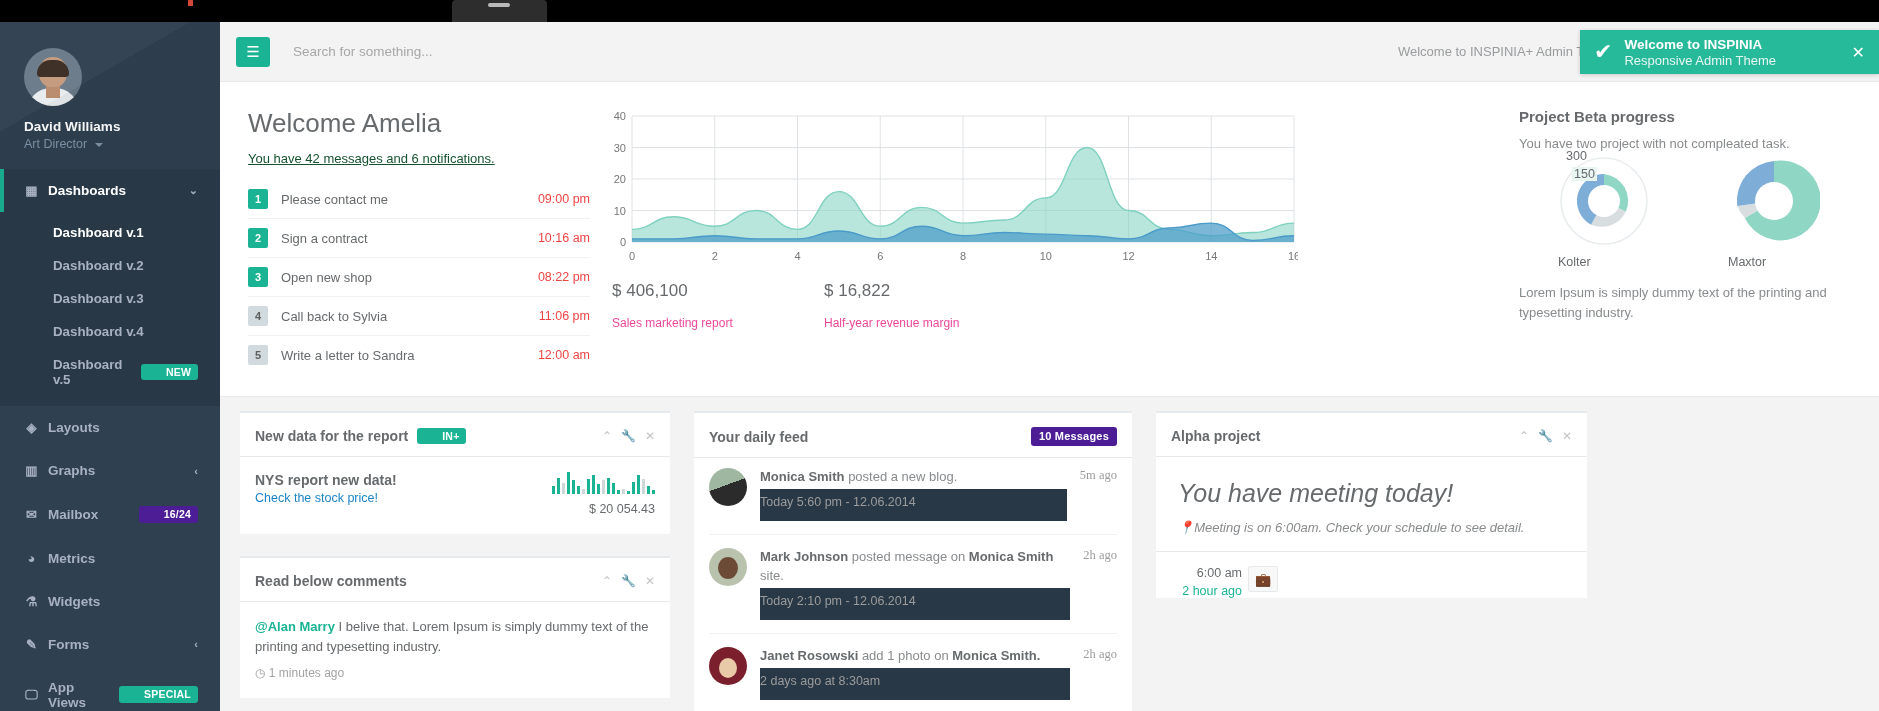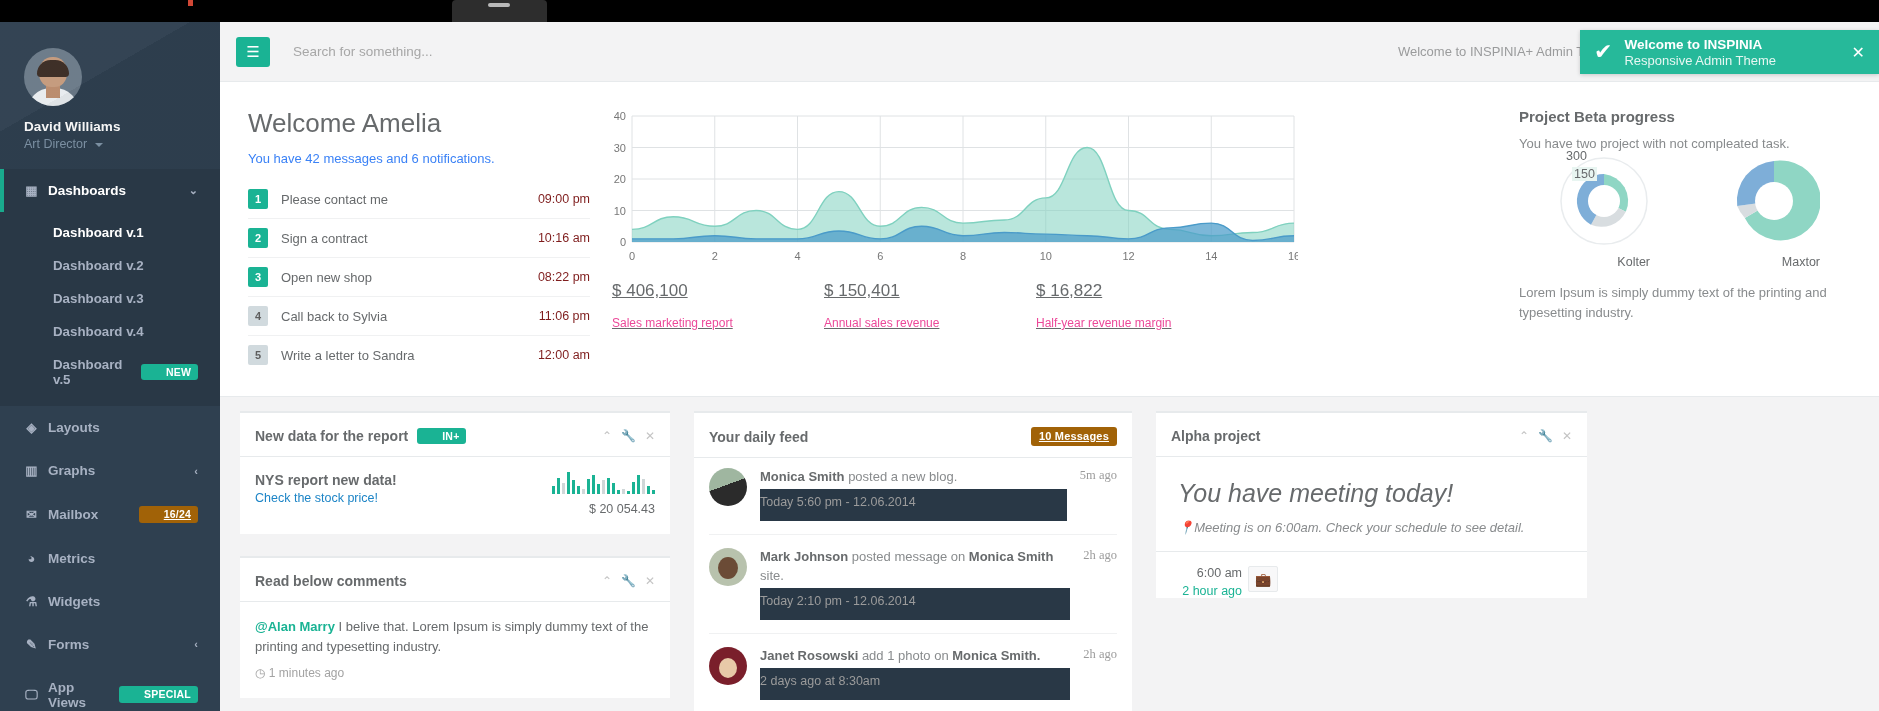--- a/index.html
+++ b/index.html
@@ -60,21 +60,21 @@
   .sub li a {
     display: flex; align-items: center; padding: 9px 22px 9px 53px;
     color: #a7b1c2; font-size: 13.3px; font-weight: bold; text-decoration: none; cursor: pointer;
   }
   .sub li a.active { color: #fff; }
   .badge {
     font-size: 10.5px; font-weight: bold; color: #fff; padding: 3px 7px 3px 25px;
     border-radius: 3px; line-height: 1; letter-spacing: .2px;
   }
   .badge-green { background: #1ab394; }
-  .badge-warn  { background: #a16207; text-decoration: underline; }
+  .badge-warn  { background: #4c1d95; }
   .chev { color: #a7b1c2; font-size: 11px; }
 
   
   .main { position: absolute; top: 22px; left: 220px; width: 1659px; height: 689px; overflow: hidden; }
 
   .topnav {
     height: 60px; background: #f3f3f4; border-bottom: 1px solid #e7eaec;
     display: flex; align-items: center; padding: 0 0 0 16px; position: relative;
   }
   .hamburger {
@@ -103,43 +103,43 @@
   .toast .t-sub { font-size: 13px; color: #e6f7f2; margin-top: 1px; white-space: nowrap; }
   .toast .t-close { margin-left: auto; font-size: 16px; cursor: pointer; }
 
   
   .hero { background: #fff; border-bottom: 1px solid #e7eaec; padding: 26px 0 22px 0; display: flex; }
   .hero-col-left  { width: 370px; padding-left: 28px; }
   .hero-col-mid   { flex: 1 1 auto; padding: 0 14px 0 8px; }
   .hero-col-right { width: 360px; padding-right: 20px; }
 
   .hero h1 { font-size: 26px; font-weight: normal; color: #676a6c; margin-bottom: 12px; }
-  .hero-sub { font-size: 13px; color: #3b82f6; margin-bottom: 14px; }
+  .hero-sub { font-size: 13px; color: #14532d; margin-bottom: 14px; text-decoration: underline; }
   .todo { list-style: none; }
   .todo li { display: flex; align-items: center; gap: 13px; padding: 9px 0; border-bottom: 1px solid #f0f1f2; font-size: 13px; }
   .todo li:last-child { border-bottom: none; }
   .todo .num {
     width: 20px; height: 20px; background: #1ab394; color: #fff; font-size: 11px;
     display: flex; align-items: center; justify-content: center; border-radius: 2px; font-weight: bold;
   }
   .todo .num.grey { background: #d1dade; color: #5e5e5e; }
   .todo .txt { color: #676a6c; }
-  .todo .time { margin-left: auto; color: #7f1d1d; font-size: 12.5px; }
+  .todo .time { margin-left: auto; color: #ef4444; font-size: 12.5px; }
 
   
   .chartwrap { position: relative; }
-  .stats { display: flex; margin-top: 10px; padding-left: 14px; text-decoration: underline; }
+  .stats { display: flex; margin-top: 10px; padding-left: 14px; }
   .stat { width: 212px; }
   .stat .v { font-size: 17px; color: #676a6c; }
   .stat .l { font-size: 12px; color: #ec4899; margin-top: 15px; }
 
   .pb-title { font-size: 15px; color: #676a6c; font-weight: bold; margin-bottom: 11px; }
   .pb-sub { font-size: 13px; color: #888b8d; margin-bottom: 4px; }
   .donuts { display: flex; justify-content: space-around; align-items: flex-start; margin-top: 2px; }
-  .donut-item { text-align: right; }
+  .donut-item { text-align: left; }
   .donut-label { font-size: 12.5px; color: #676a6c; margin-top: 8px; }
   .pb-note { font-size: 13px; color: #888b8d; line-height: 1.5; margin-top: 14px; }
 
   
   .cards { display: flex; gap: 0; padding: 14px 0 0 0; }
   .col { padding: 0 12px; }
   .col-a { width: 462px; padding-left: 20px; }
   .col-b { width: 462px; }
   .col-c { width: 455px; }
   .ibox { background: #fff; border-top: 2px solid #e7eaec; margin-bottom: 22px; }
@@ -409,24 +409,20 @@
               <path d="M 34 130.85 C 54.6875 130.85, 54.6875 130.85, 75.375 130.85 C 96.0625 130.85, 96.0625 127.7, 116.75 127.7 C 137.4375 127.7, 137.4375 130.85, 158.125 130.85 C 178.8125 130.85, 178.8125 130.85, 199.5 130.85 C 220.1875 130.85, 220.1875 122.975, 240.875 122.975 C 261.5625 122.975, 261.5625 130.85, 282.25 130.85 C 302.9375 130.85, 302.9375 118.25, 323.625 118.25 C 344.3125 118.25, 344.3125 127.7, 365 127.7 C 385.6875 127.7, 385.6875 124.55, 406.375 124.55 C 427.0625 124.55, 427.0625 126.125, 447.75 126.125 C 468.4375 126.125, 468.4375 127.7, 489.125 127.7 C 509.8125 127.7, 509.8125 130.85, 530.5 130.85 C 551.1875 130.85, 551.1875 119.825, 571.875 119.825 C 592.5625 119.825, 592.5625 115.1, 613.25 115.1 C 633.9375 115.1, 633.9375 132.425, 654.625 132.425 C 675.3125 132.425, 675.3125 127.7, 696 127.7 L 696 134 L 34 134 Z" fill="#4a9bc9" fill-opacity="0.72"></path>
               <path d="M 34 130.85 C 54.6875 130.85, 54.6875 130.85, 75.375 130.85 C 96.0625 130.85, 96.0625 127.7, 116.75 127.7 C 137.4375 127.7, 137.4375 130.85, 158.125 130.85 C 178.8125 130.85, 178.8125 130.85, 199.5 130.85 C 220.1875 130.85, 220.1875 122.975, 240.875 122.975 C 261.5625 122.975, 261.5625 130.85, 282.25 130.85 C 302.9375 130.85, 302.9375 118.25, 323.625 118.25 C 344.3125 118.25, 344.3125 127.7, 365 127.7 C 385.6875 127.7, 385.6875 124.55, 406.375 124.55 C 427.0625 124.55, 427.0625 126.125, 447.75 126.125 C 468.4375 126.125, 468.4375 127.7, 489.125 127.7 C 509.8125 127.7, 509.8125 130.85, 530.5 130.85 C 551.1875 130.85, 551.1875 119.825, 571.875 119.825 C 592.5625 119.825, 592.5625 115.1, 613.25 115.1 C 633.9375 115.1, 633.9375 132.425, 654.625 132.425 C 675.3125 132.425, 675.3125 127.7, 696 127.7" fill="none" stroke="#4a9bc9" stroke-width="1.4"></path>
             </svg>
         </div>
         <div class="stats">
           <div class="stat">
             <div class="v">$ 406,100</div>
             <div class="l">Sales marketing report</div>
           </div>
           <div class="stat">
-            <div class="v">$ 150,401</div>
-            <div class="l">Annual sales revenue</div>
-          </div>
-          <div class="stat">
             <div class="v">$ 16,822</div>
             <div class="l">Half-year revenue margin</div>
           </div>
         </div>
       </div>
 
       <div class="hero-col-right">
         <div class="pb-title">Project Beta progress</div>
         <div class="pb-sub">You have two project with not compleated task.</div>
         <div class="donuts">

